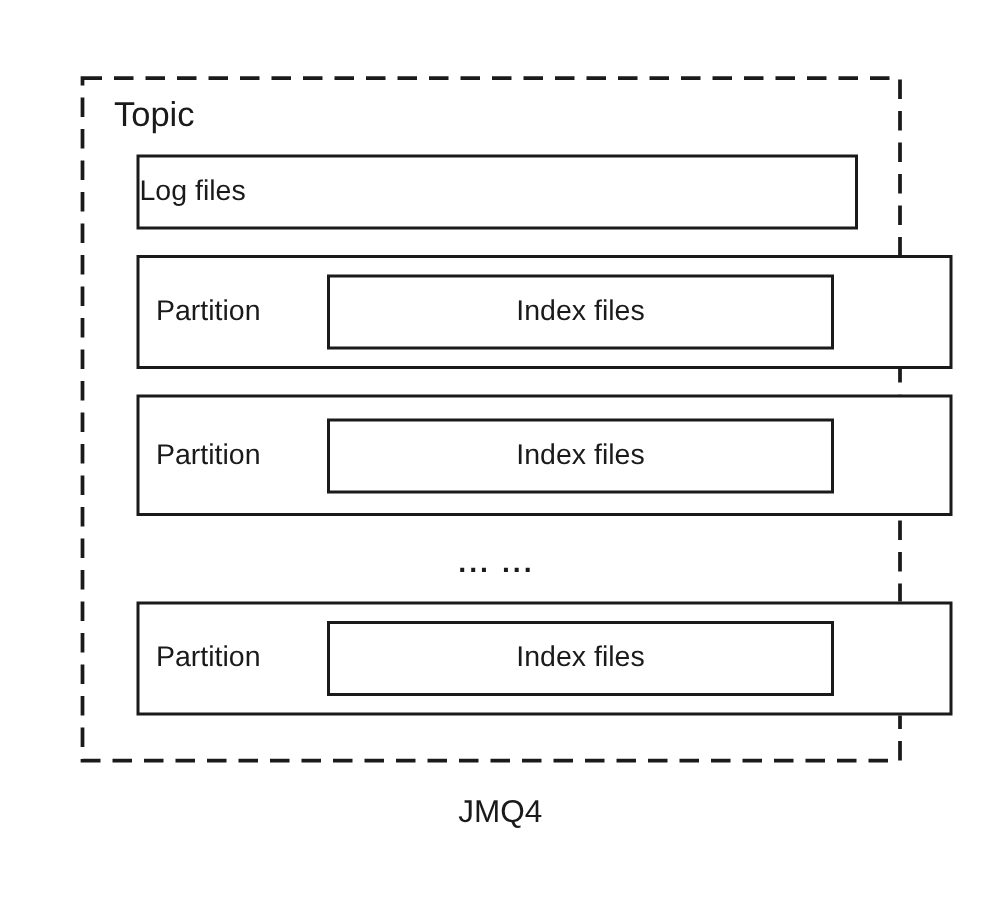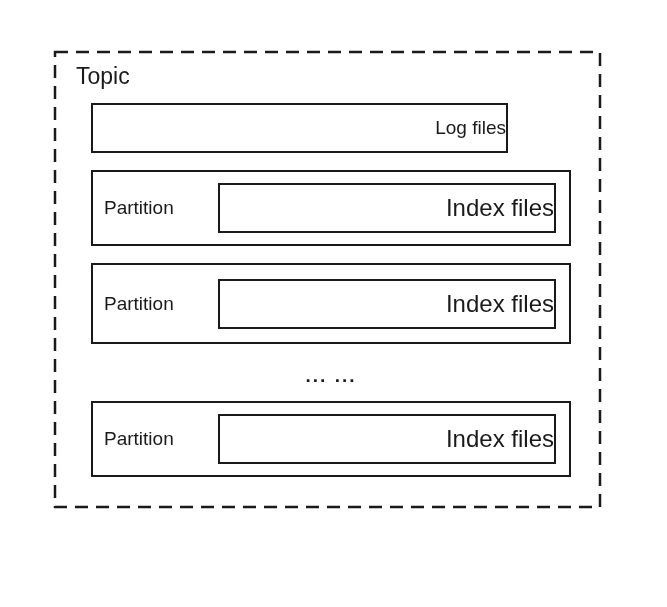--- a/index.html
+++ b/index.html
@@ -36,30 +36,30 @@
   }
   .solid-box{
     position:absolute;
     box-sizing:border-box;
     border:2px solid var(--stroke);
     background:var(--bg);
   }
   .log-box{
     left:91px;
     top:103px;
-    width:417px;
+    width:481px;
     height:50px;
     display:flex;
     align-items:center;
-    justify-content:flex-end;
+    justify-content:flex-start;
     font-size:19px;
   }
   .partition-box{
     left:91px;
-    width:480px;
+    width:544px;
   }
   .partition-1{ top:170px; height:76px; }
   .partition-2{ top:263px; height:81px; }
   .partition-3{ top:401px; height:76px; }
   .partition-label{
     position:absolute;
     left:11px;
     top:50%;
     transform:translateY(-50%);
     font-size:19px;
@@ -69,22 +69,22 @@
     position:absolute;
     box-sizing:border-box;
     left:125px;
     top:50%;
     transform:translateY(-50%);
     width:338px;
     height:50px;
     border:2px solid var(--stroke);
     display:flex;
     align-items:center;
-    justify-content:flex-end;
-    font-size:24px;
+    justify-content:center;
+    font-size:19px;
   }
   .ellipsis-row{
     position:absolute;
     left:91px;
     top:362px;
     width:480px;
     height:28px;
     display:flex;
     align-items:center;
     justify-content:center;
@@ -132,14 +132,15 @@
 
   <div class="ellipsis-row">... ...</div>
 
   <div class="solid-box partition-box partition-3">
     <span class="partition-label">Partition</span>
     <div class="index-box">
       <span>Index files</span>
     </div>
   </div>
 
+  <div class="caption">JMQ4</div>
 
 </div>
 
 </body></html>

